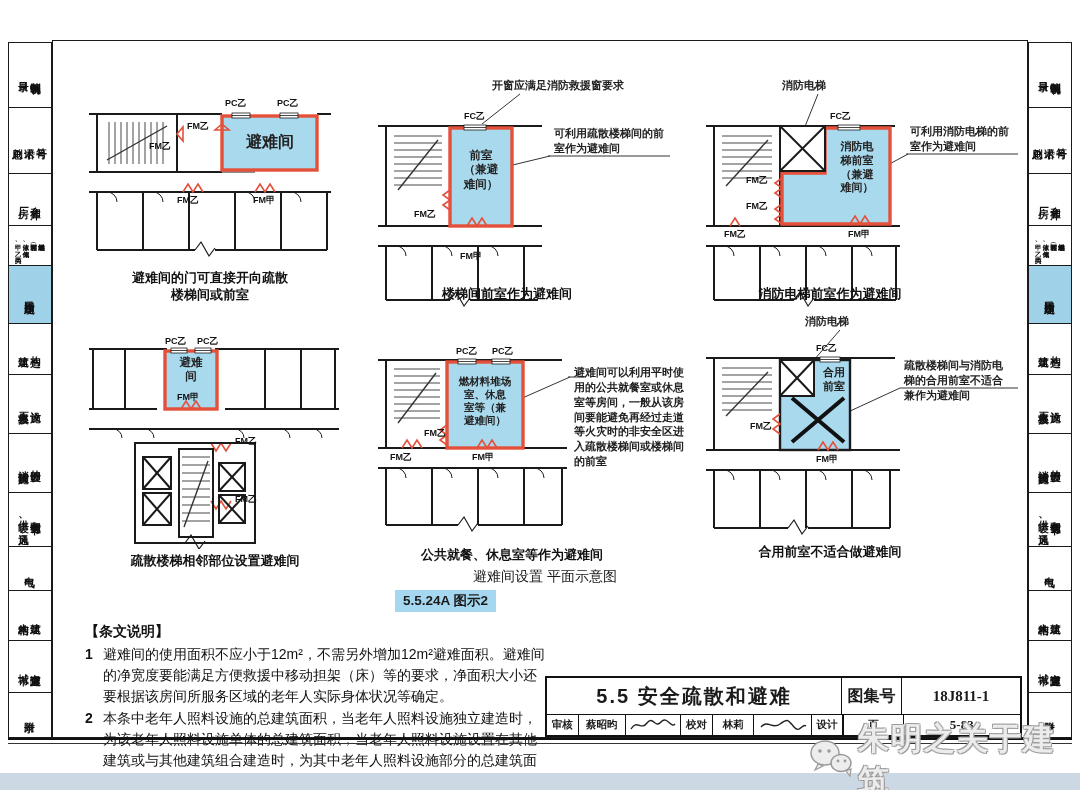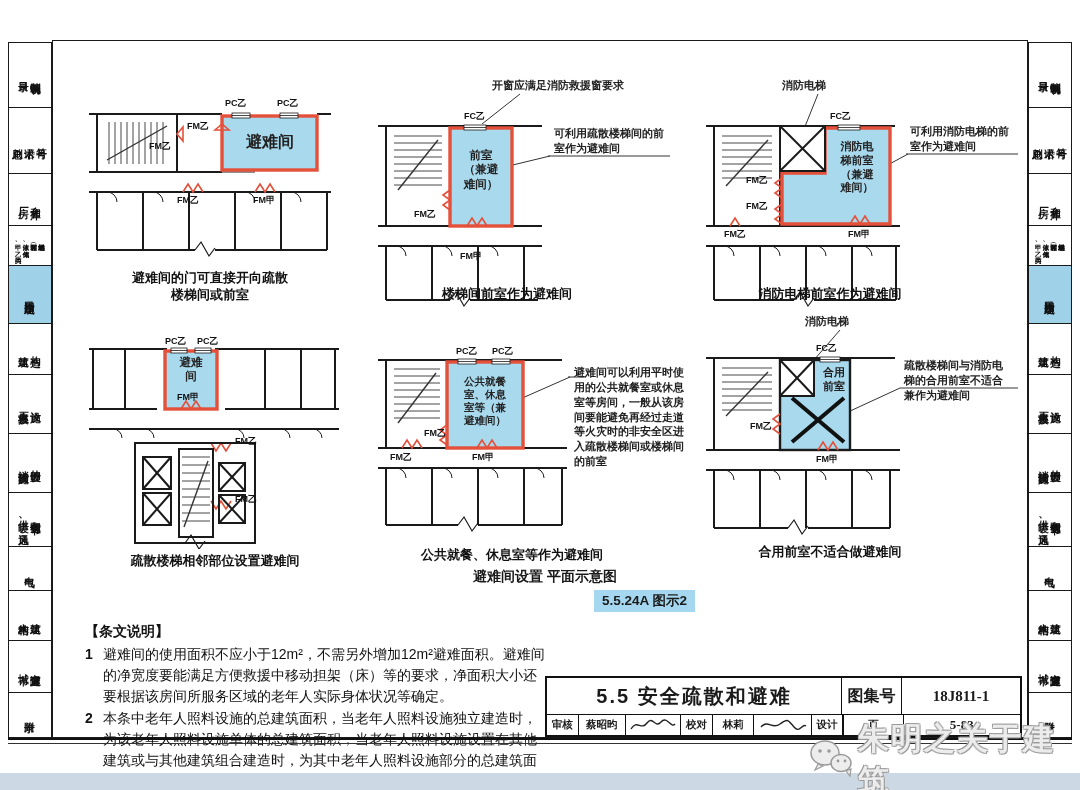--- a/index.html
+++ b/index.html
@@ -27,22 +27,22 @@
 
   
   .diag { position:absolute; }
   .diag svg { position:absolute; left:0; top:0; }
   .lbl { position:absolute; font-size:9px; font-weight:bold; white-space:nowrap; color:#111; }
   .roomlbl { position:absolute; font-weight:bold; color:#222; white-space:pre-line; text-align:center; line-height:1.25; }
   .note { position:absolute; font-size:11px; font-weight:bold; color:#222; white-space:pre-line; line-height:1.35; }
   .caption { position:absolute; text-align:center; font-size:13px; font-weight:bold; color:#111; white-space:pre-line; line-height:1.3; }
 
   .figtitle { position:absolute; left:395px; top:568px; width:300px; text-align:center;
-              font-size:14px; font-weight:bold; }
-  .figref-wrap { position:absolute; left:395px; top:590px; width:300px; text-align:right; }
+              font-size:14px; font-weight:normal; }
+  .figref-wrap { position:absolute; left:395px; top:590px; width:300px; text-align:left; }
   .figref { display:inline-block; background:#a5d8f0; padding:2px 8px; font-size:13.5px; font-weight:bold; }
 
   
   .notes { position:absolute; left:85px; top:621px; width:460px; font-size:14px; line-height:1.5; color:#111; }
   .notes .hdr { font-weight:bold; margin-bottom:2px; }
   .notes .item { display:flex; margin-bottom:1px; }
   .notes .num { width:18px; flex:none; font-weight:bold; }
   .notes .txt { flex:1; }
 
   
@@ -489,21 +489,21 @@
           <path d="M116,133 a10,10 0 0 1 10,10"></path>
           <path d="M162,133 a10,10 0 0 1 10,10"></path>
         <path d="M86,190 l6,-8 l8,14 l6,-8" stroke-width="1.2"></path>
       </g>
     </svg>
     <span class="lbl" style="left:84px; top:10px;">PC乙</span>
     <span class="lbl" style="left:120px; top:10px;">PC乙</span>
     <span class="lbl" style="left:52px; top:92px;">FM乙</span>
     <span class="lbl" style="left:18px; top:116px;">FM乙</span>
     <span class="lbl" style="left:100px; top:116px;">FM甲</span>
-    <div class="roomlbl" style="left:79px; top:40px; width:68px; font-size:10.5px;">公共就餐
+    <div class="roomlbl" style="left:79px; top:40px; width:68px; font-size:10.5px;">燃材料堆场
 室、休息
 室等（兼
 避难间）</div>
     <div class="note" style="left:202px; top:30px; width:120px;">避难间可以利用平时使
 用的公共就餐室或休息
 室等房间，一般从该房
 间要能避免再经过走道
 等火灾时的非安全区进
 入疏散楼梯间或楼梯间
 的前室</div>

